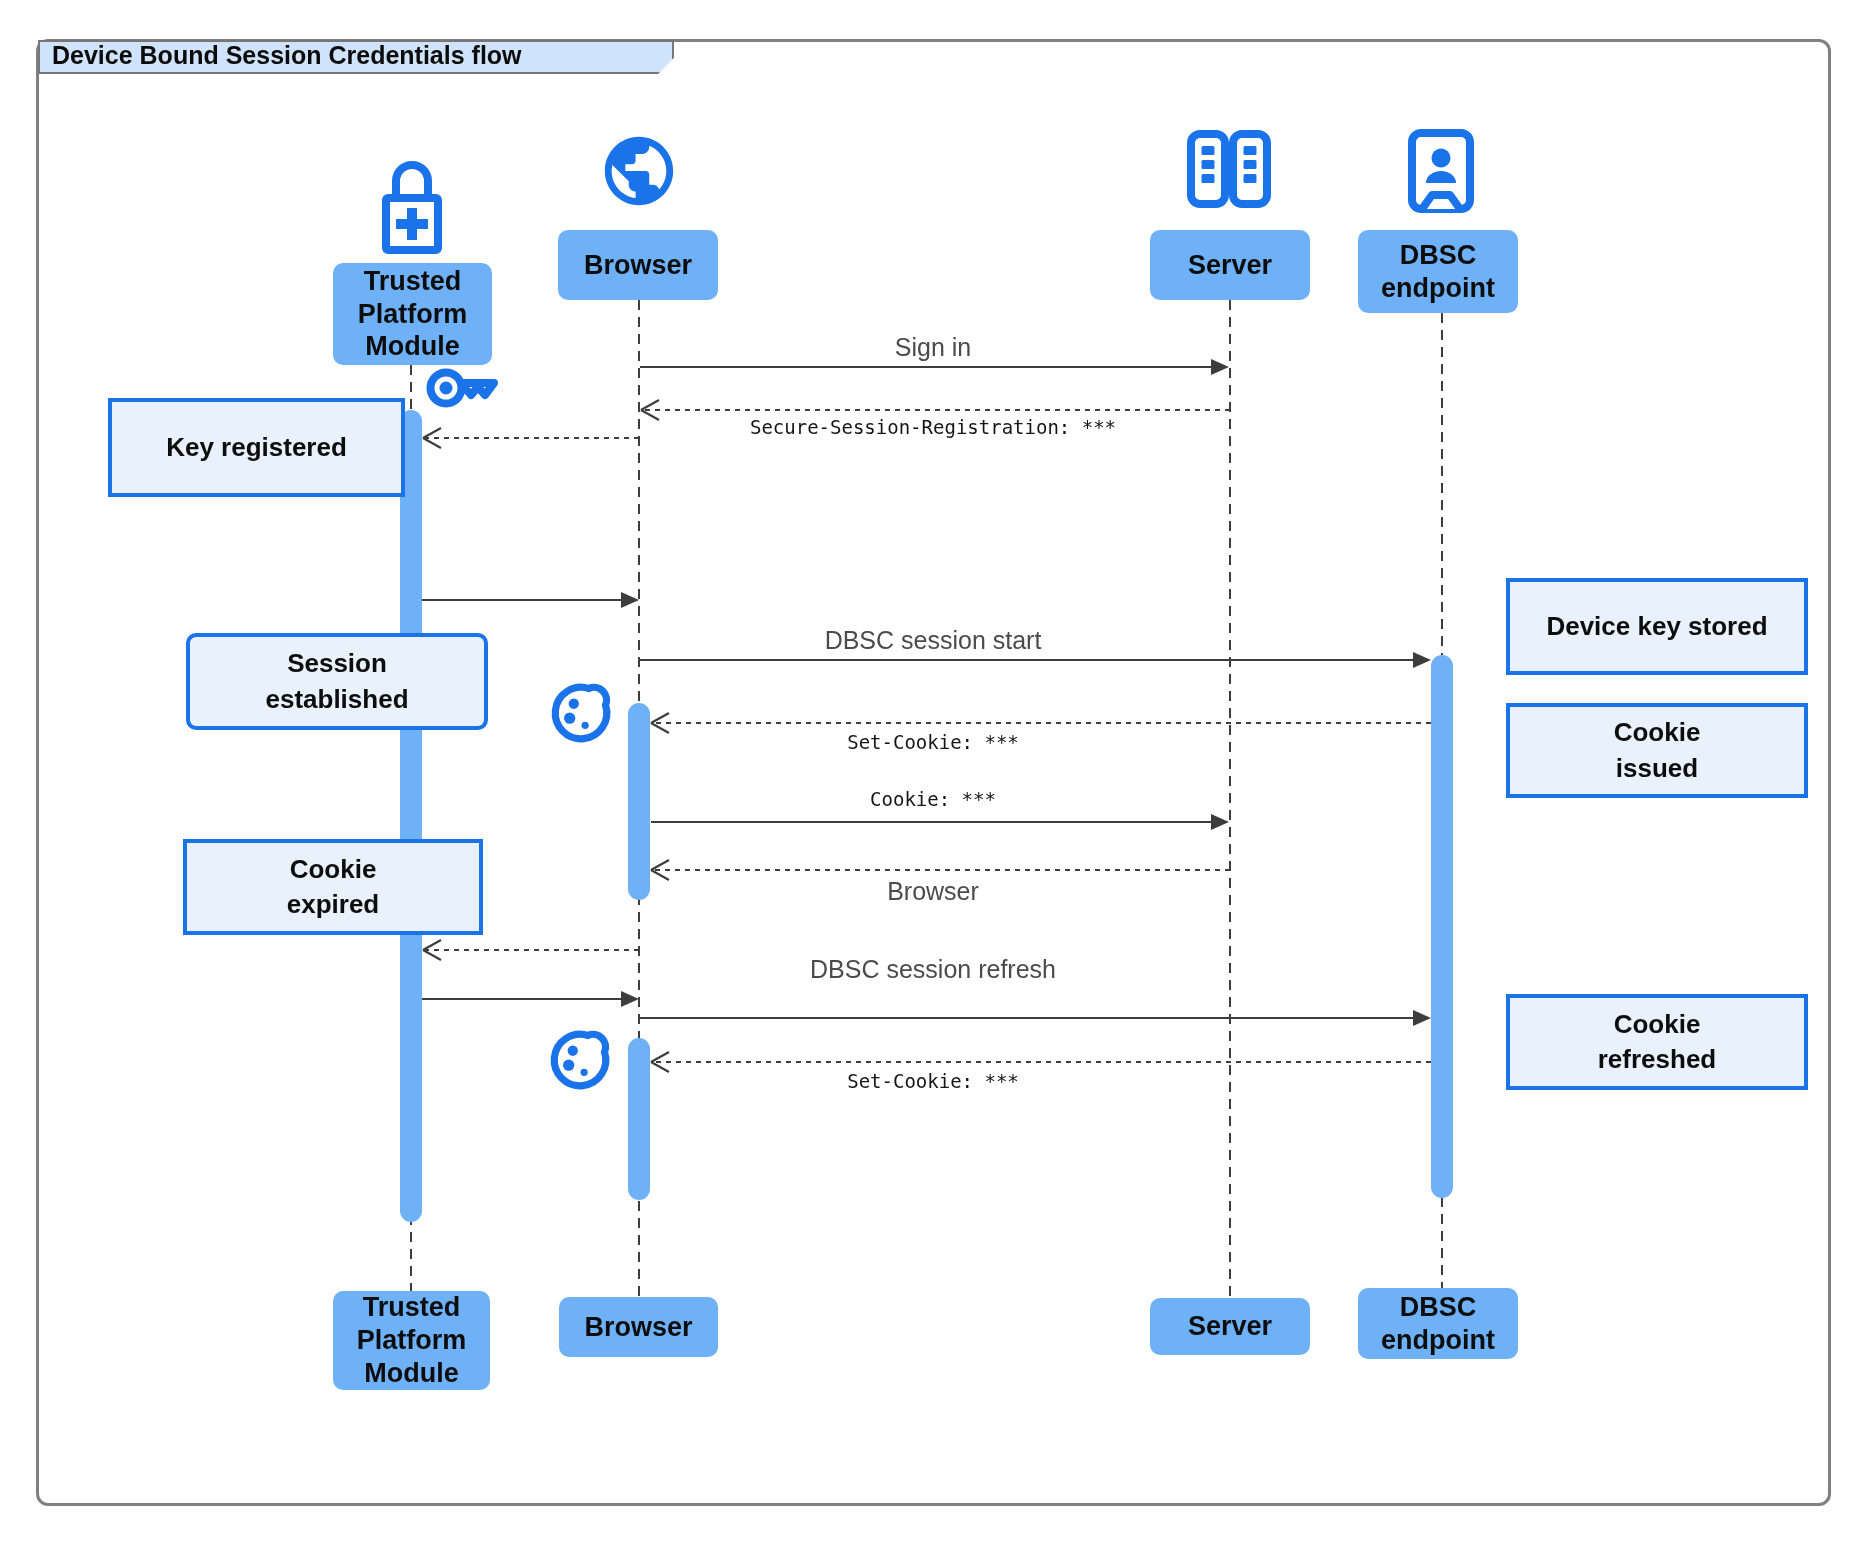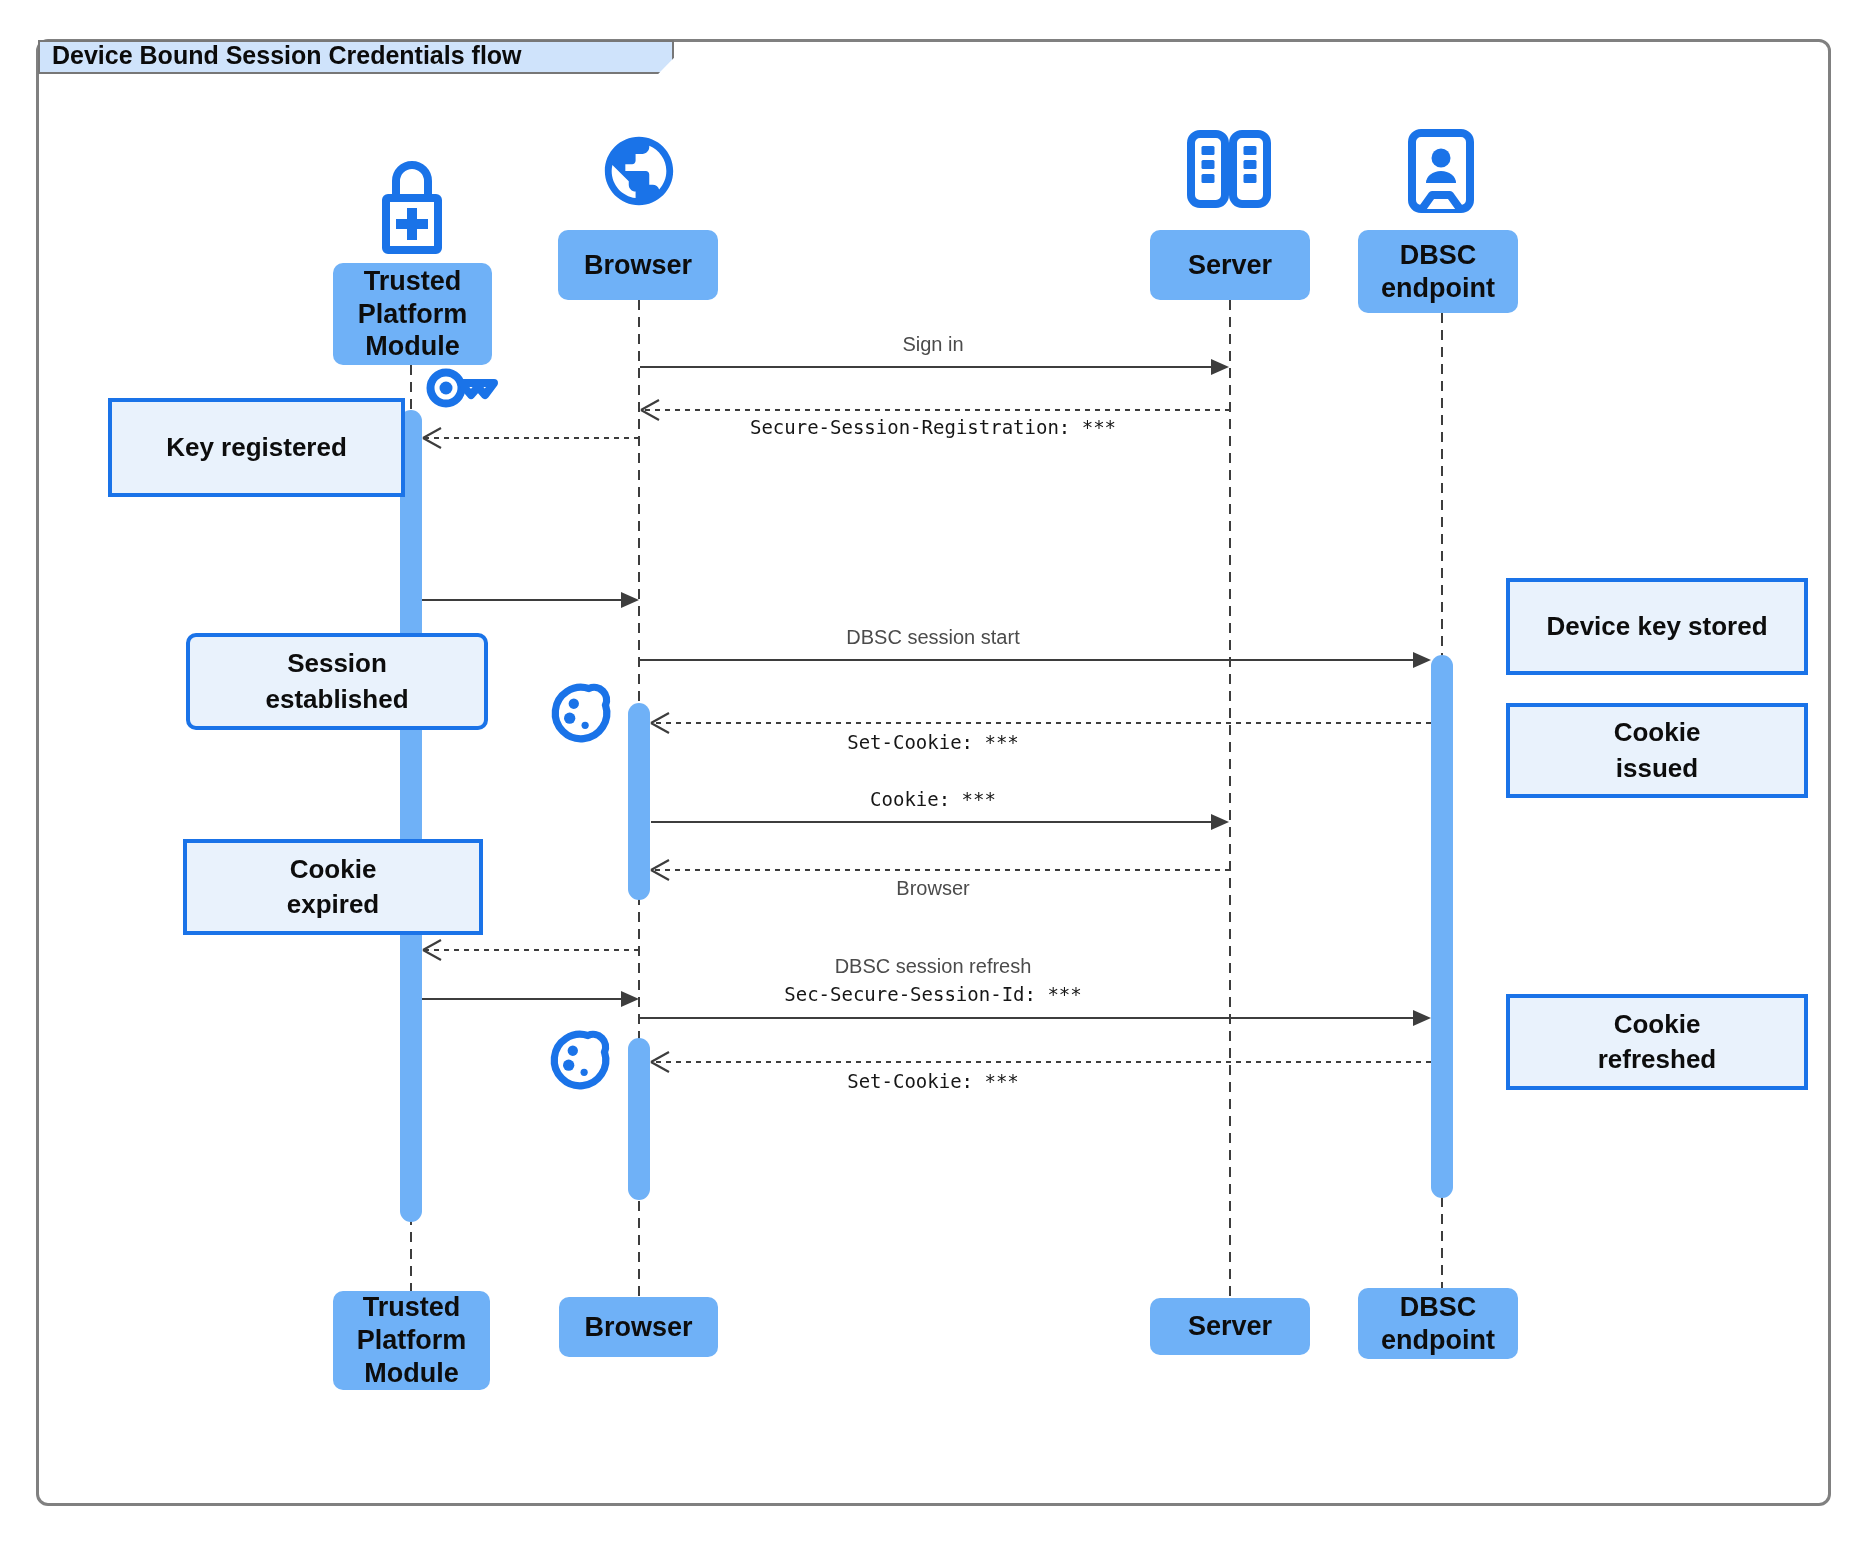--- a/index.html
+++ b/index.html
@@ -19,21 +19,21 @@
             background:var(--titlefill);border:2px solid #777;
             clip-path:polygon(0 0,100% 0,100% 52%,97.5% 100%,0 100%);}
   #titletext{position:absolute;left:52px;top:41px;font-size:25px;font-weight:bold;color:#0b0b0b;white-space:nowrap;}
   svg.overlay{position:absolute;left:0;top:0;}
   .lbl{position:absolute;background:var(--light);border-radius:10px;
        display:flex;align-items:center;justify-content:center;text-align:center;
        font-weight:bold;font-size:27px;color:#0d0d0d;line-height:1.22;white-space:pre-line;}
   .note{position:absolute;background:var(--notefill);border:4px solid var(--blue);
         display:flex;align-items:center;justify-content:center;text-align:center;
         font-weight:bold;font-size:26px;color:#0d0d0d;line-height:1.35;white-space:pre-line;box-sizing:border-box;margin-left:28px;}
-  .msg{position:absolute;transform:translateX(-50%);font-size:20px;color:var(--msg);white-space:nowrap;}
+  .msg{position:absolute;transform:translateX(-50%);font-size:25px;color:var(--msg);white-space:nowrap;}
   .msg.mono{font-family:"DejaVu Sans Mono",monospace;font-size:19px;color:#161616;}
   .icon{position:absolute;}
 </style>
 </head>
 <body>
 
 <div id="canvas">
 
   <div id="frame"></div>
   <div id="titletab"></div>
@@ -159,21 +159,20 @@
   <div class="lbl" style="left:1358px;top:1288px;width:160px;height:71px;">DBSC
 endpoint</div>
 
   <div class="msg" style="left:933px;top:333px;">Sign in</div>
   <div class="msg mono" style="left:933px;top:416px;">Secure-Session-Registration: ***</div>
   <div class="msg" style="left:933px;top:626px;">DBSC session start</div>
   <div class="msg mono" style="left:933px;top:731px;">Set-Cookie: ***</div>
   <div class="msg mono" style="left:933px;top:788px;">Cookie: ***</div>
   <div class="msg" style="left:933px;top:877px;">Browser</div>
   <div class="msg" style="left:933px;top:955px;">DBSC session refresh</div>
-  <div class="msg mono" style="left:933px;top:983px;">Sec-Secure-Session-Id: ***</div>
   <div class="msg mono" style="left:933px;top:1070px;">Set-Cookie: ***</div>
 
   <div class="note" style="left:80px;top:398px;width:297px;height:99px;">Key registered</div>
   <div class="note" style="left:1478px;top:578px;width:302px;height:97px;">Device key stored</div>
   <div class="note" style="left:158px;top:633px;width:302px;height:97px;border-radius:10px;">Session
 established</div>
   <div class="note" style="left:1478px;top:703px;width:302px;height:95px;">Cookie
 issued</div>
   <div class="note" style="left:155px;top:839px;width:300px;height:96px;">Cookie
 expired</div>

